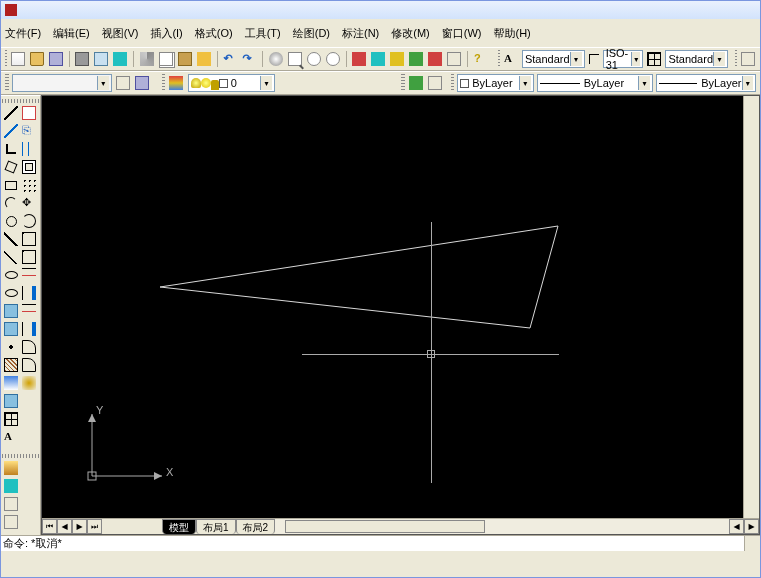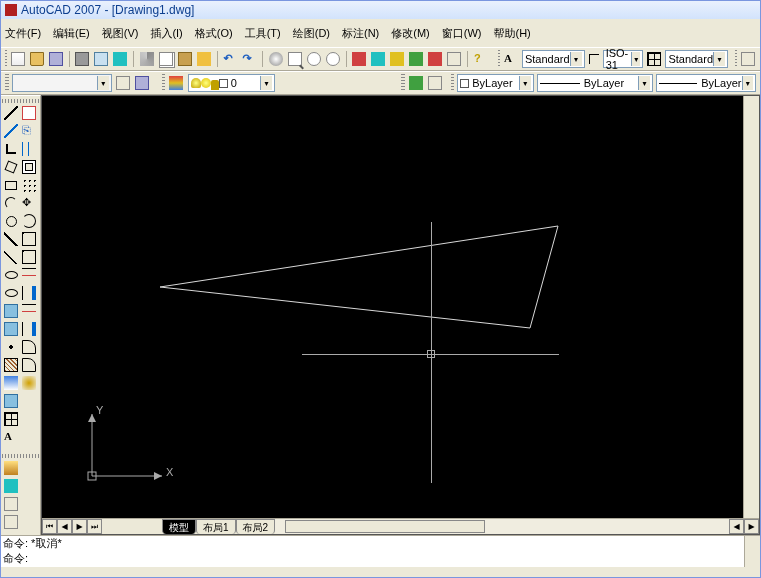--- a/index.html
+++ b/index.html
@@ -100,36 +100,35 @@
 
 .ucs { position:absolute; left:40px; bottom:30px; pointer-events:none; }
 .ucs-label{ position:absolute; color:#aaa; font-size:11px;}
 
 
 .crosshair-h{position:absolute;height:1px;background:#aaa;}
 .crosshair-v{position:absolute;width:1px;background:#aaa;}
 .pickbox{position:absolute;width:8px;height:8px;border:1px solid #aaa;}
 
 
-.cmdline-wrap { height:32px; background:#fff; border-top:1px solid #aca899; display:flex;}
+.cmdline-wrap { height:16px; background:#fff; border-top:1px solid #aca899; display:flex;}
 .cmdline { flex:1; display:flex; flex-direction:column; font-family:"SimSun",monospace; font-size:12px; padding:0 2px;}
 .cmdline .line{height:15px; white-space:nowrap;}
 .cmd-sb{width:16px;background:#ece9d8;border-left:1px solid #aca899;}
 
 .status-strip{height:4px;background:#ece9d8;}
 
 .sq-white{width:9px;height:9px;border:1px solid #555;background:#fff;display:inline-block;vertical-align:middle;margin-right:3px;}
 .line-sample{display:inline-block;width:40px;border-top:1px solid #000;vertical-align:middle;margin-right:4px;}
 </style>
 </head>
 <body>
 
 <div class="titlebar">
   <span class="app-icon"></span>
-  <span class="title">AutoCAD 2007 - [Drawing1.dwg]</span>
 </div>
 
 <div class="menubar">
   <span>文件(F)</span>
   <span>编辑(E)</span>
   <span>视图(V)</span>
   <span>插入(I)</span>
   <span>格式(O)</span>
   <span>工具(T)</span>
   <span>绘图(D)</span>
@@ -511,17 +510,16 @@
         </div>
       <div class="sb-btn">◀</div>
       <div class="sb-btn">▶</div>
     </div>
   </div>
 </div>
 
 <div class="cmdline-wrap">
   <div class="cmdline">
     <div class="line">命令: *取消*</div>
-    <div class="line"><span>命令:</span></div>
   </div>
   <div class="cmd-sb"></div>
 </div>
 <div class="status-strip"></div>
 
 </body></html>

